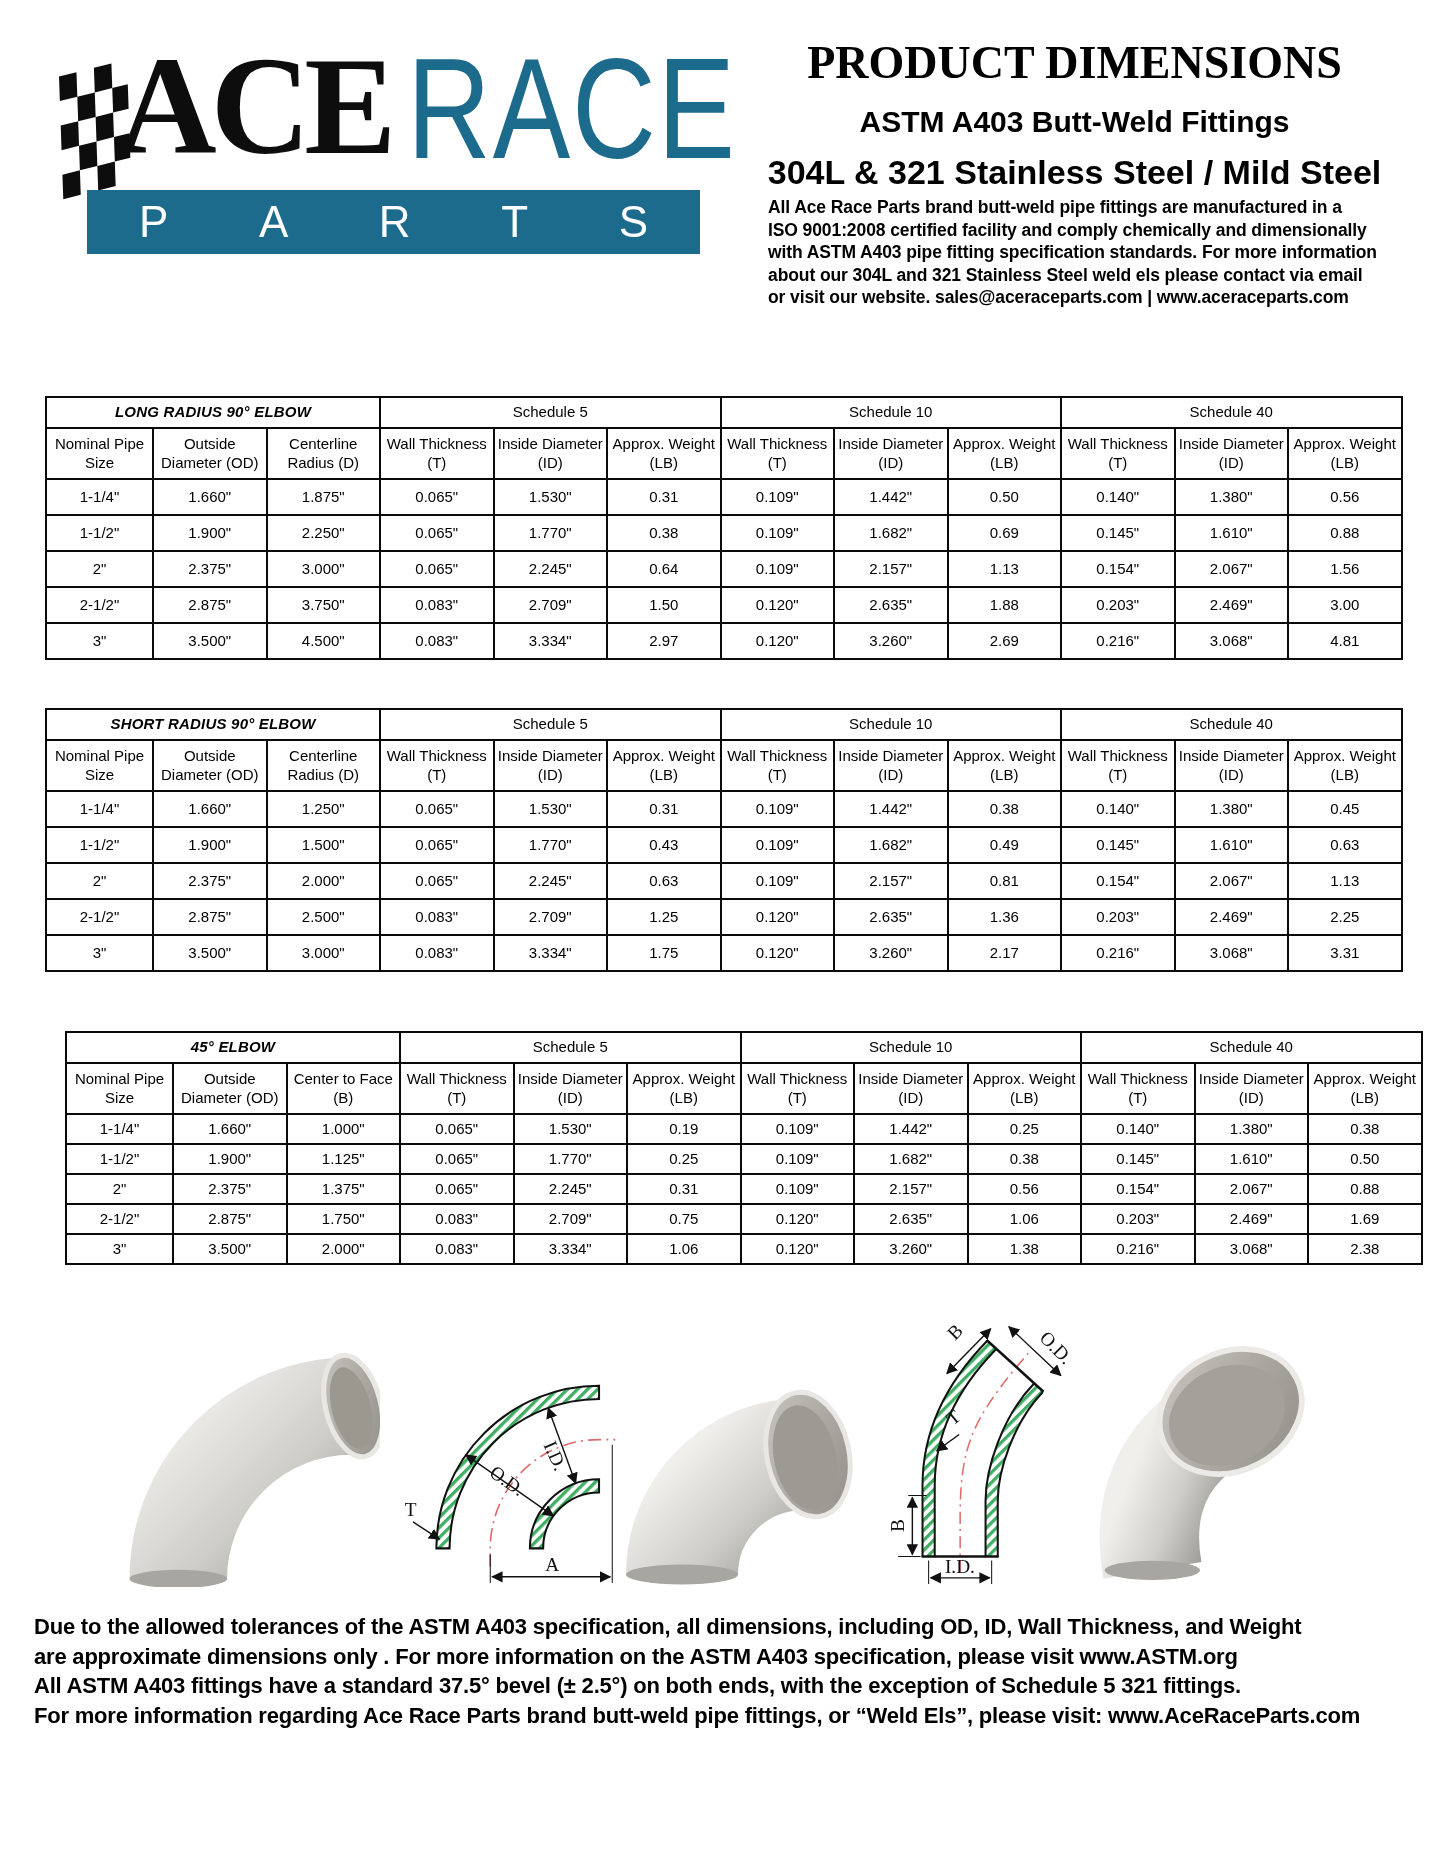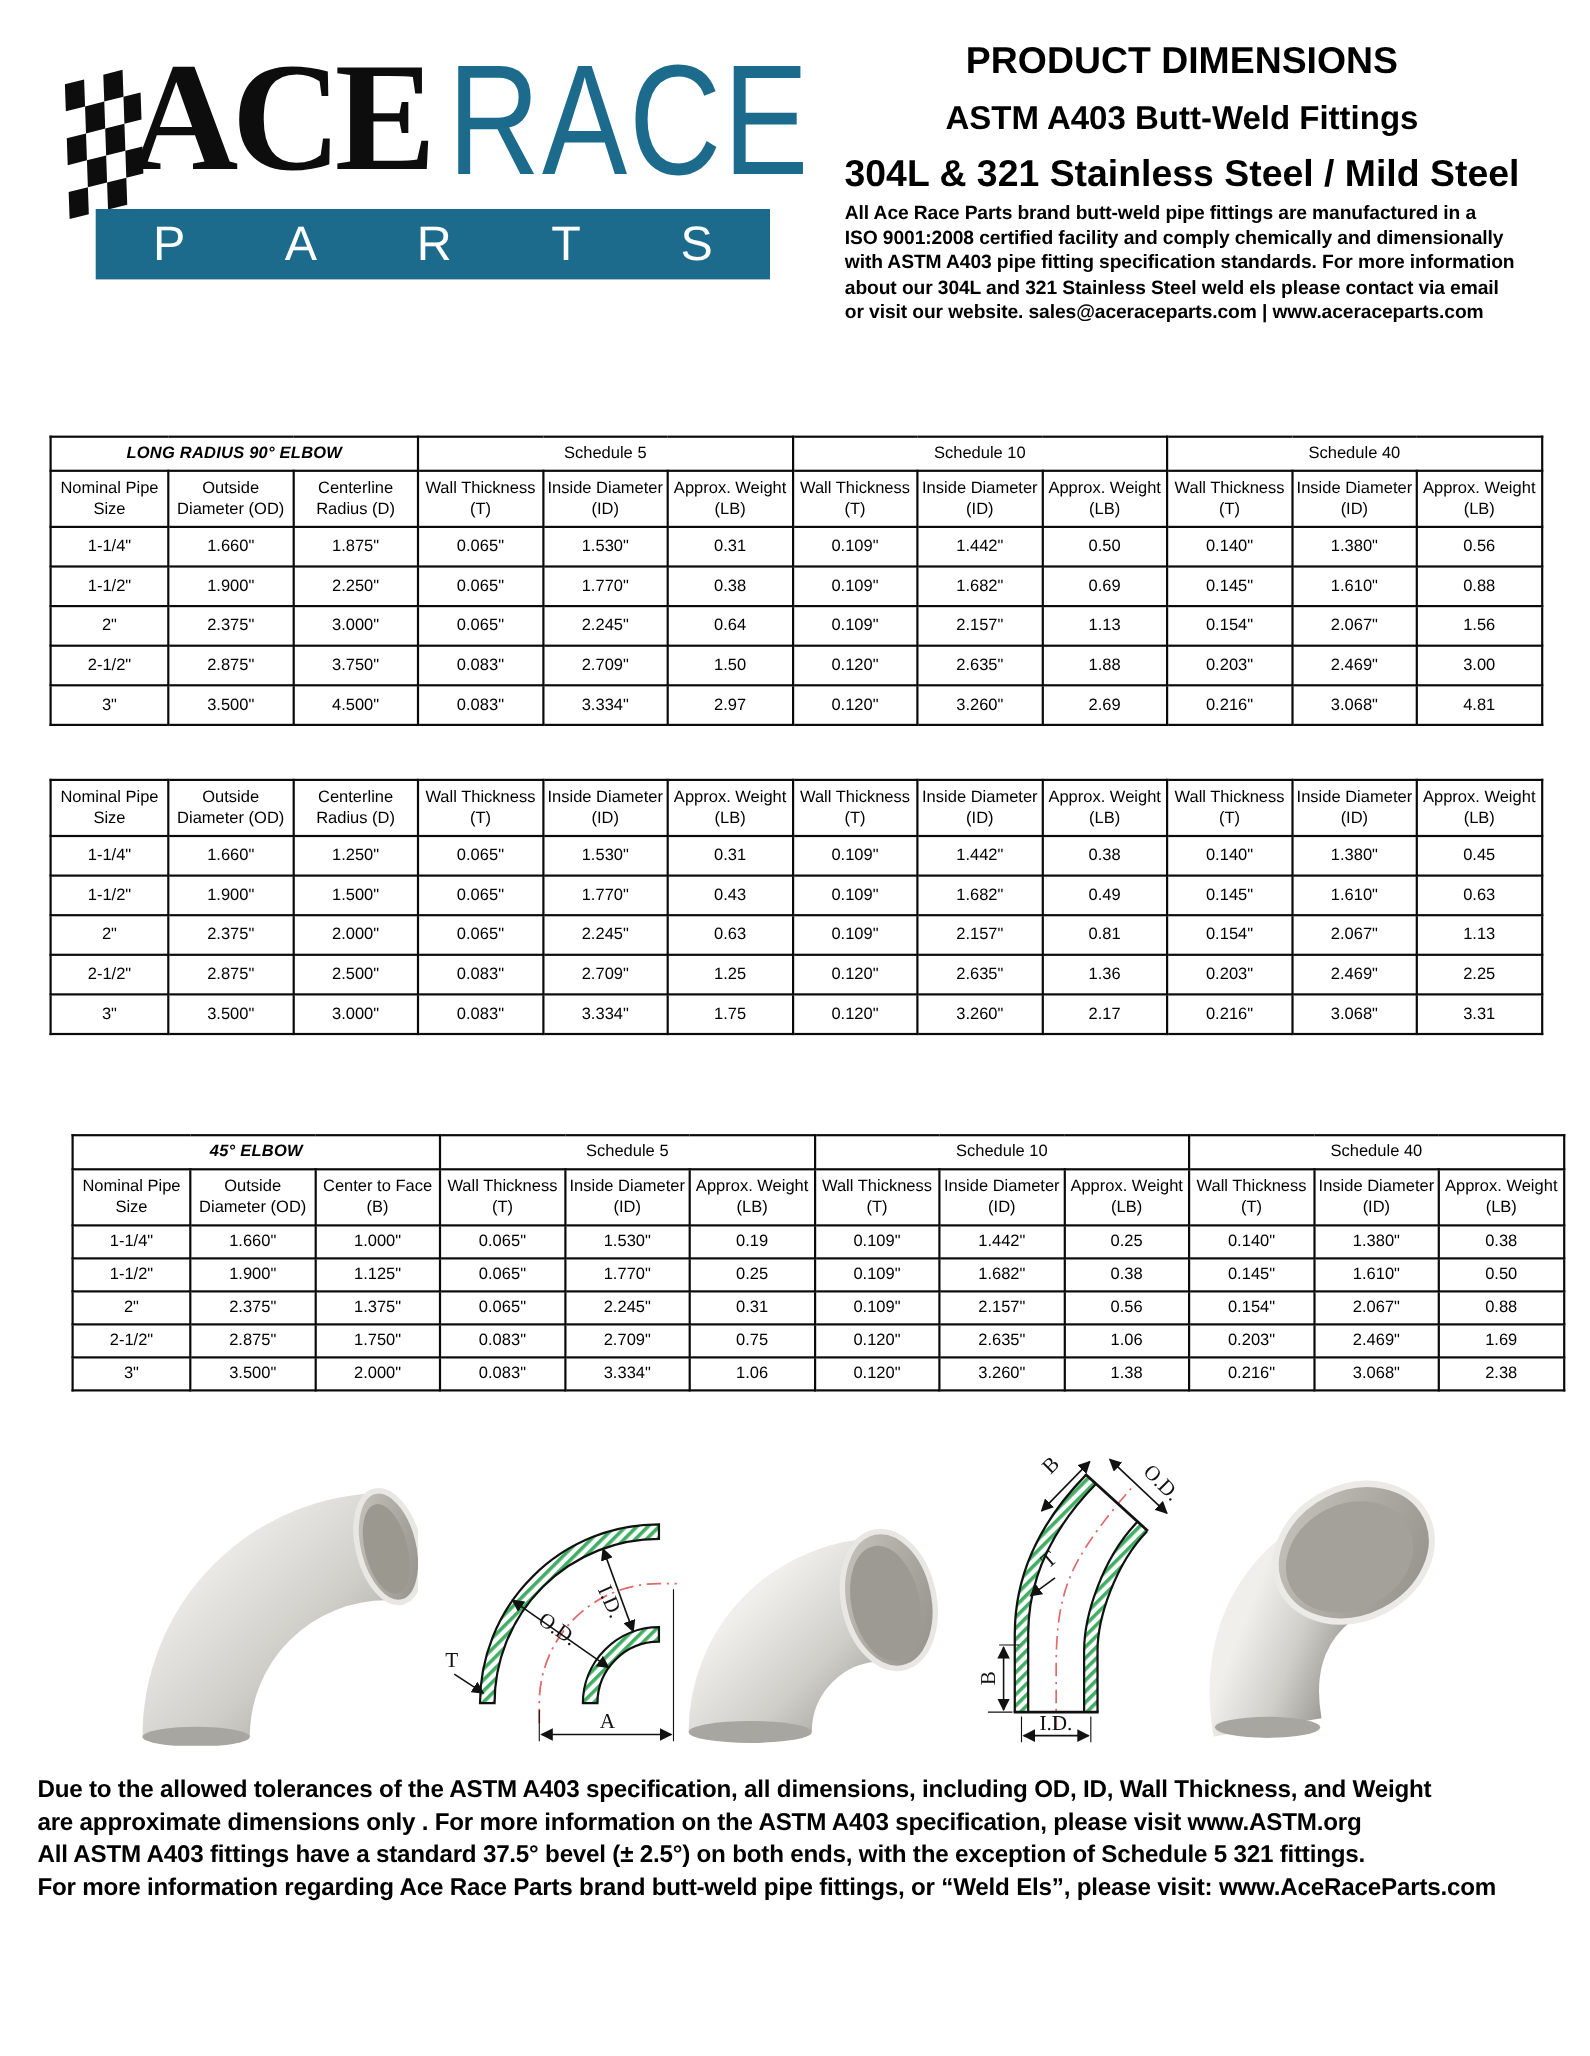--- a/index.html
+++ b/index.html
@@ -28,21 +28,21 @@
     transform:scale(0.88,1.08);transform-origin:left top;letter-spacing:2px;
   }
   .logo-banner{
     position:absolute;left:32px;top:162px;width:613px;height:64px;background:var(--teal);
     display:flex;align-items:center;justify-content:space-between;padding:0 52px;
     color:#fff;font-size:44px;font-weight:400;
   }
 
   
   .hdr{position:absolute;left:742px;top:36px;width:665px;text-align:center;}
-  .hdr-title{font-size:34px;font-weight:bold;letter-spacing:0px;}
+  .hdr-title{font-size:46px;font-weight:bold;letter-spacing:0px;font-family:Liberation Serif, serif;}
   .hdr-sub1{font-size:30px;font-weight:bold;margin-top:16px;}
   .hdr-sub2{font-size:34px;font-weight:bold;margin-top:14px;}
   .hdr-desc{
     margin:4px 30px 0 26px;text-align:left;font-size:17.5px;font-weight:bold;
     line-height:22.5px;white-space:pre-line;letter-spacing:-0.1px;
   }
 
   
   .table-block{position:absolute;left:45px;}
   .tb0{top:396px;} .tb1{top:708px;} .tb2{top:1031px;padding-left:20px;}
@@ -251,20 +251,26 @@
           <col style="width: 113.5px;">
           <col style="width: 113.5px;">
           <col style="width: 113.5px;">
           <col style="width: 113.5px;">
           <col style="width: 113.5px;">
           <col style="width: 113.5px;">
           <col style="width: 113.5px;">
         </colgroup>
         <tbody>
           <tr>
+            <td class="title-cell" colspan="3">SHORT RADIUS 90° ELBOW</td>
+            <td class="sched-cell" colspan="3">Schedule 5</td>
+            <td class="sched-cell" colspan="3">Schedule 10</td>
+            <td class="sched-cell" colspan="3">Schedule 40</td>
+          </tr>
+          <tr>
             <td class="head-cell">Nominal Pipe
 Size</td>
             <td class="head-cell">Outside
 Diameter (OD)</td>
             <td class="head-cell">Centerline
 Radius (D)</td>
             <td class="head-cell">Wall Thickness
 (T)</td>
             <td class="head-cell">Inside Diameter
 (ID)</td>

